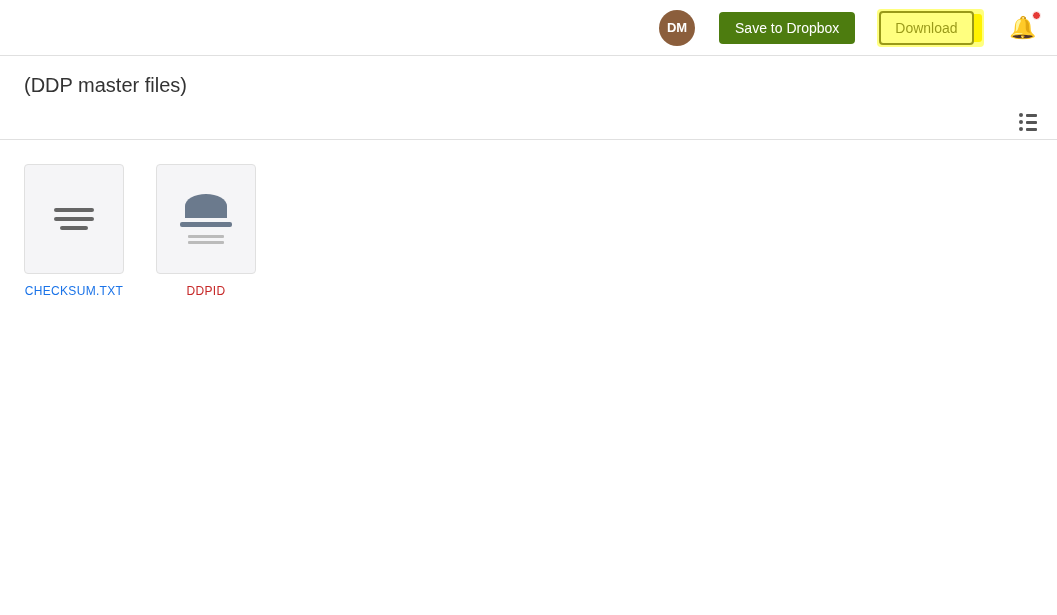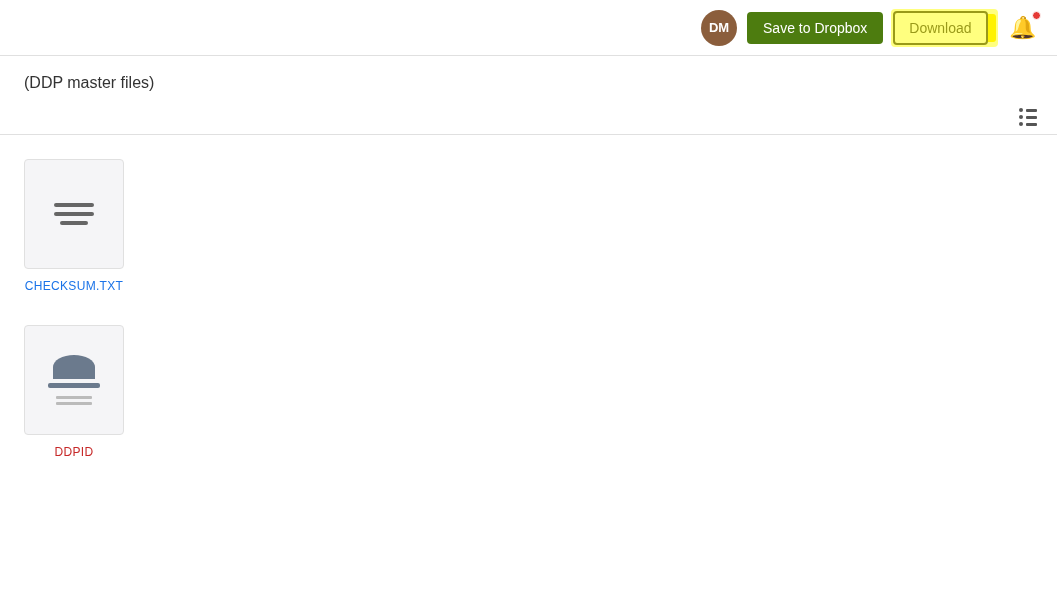--- a/index.html
+++ b/index.html
@@ -18,21 +18,21 @@
     }
 
     
     .header {
       display: flex;
       align-items: center;
       justify-content: flex-end;
       padding: 8px 16px;
       border-bottom: 1px solid #e0e0e0;
       height: 56px;
-      gap: 10px;
+      gap: 24px;
     }
 
     .avatar {
       width: 36px;
       height: 36px;
       border-radius: 50%;
       background-color: #8B5E3C;
       color: #fff;
       display: flex;
       align-items: center;
@@ -120,21 +120,21 @@
       border-radius: 50%;
       border: 1.5px solid #fff;
     }
 
     
     .page-title-bar {
       padding: 18px 24px 8px 24px;
     }
 
     .page-title {
-      font-size: 16px;
+      font-size: 20px;
       color: #333;
       font-weight: 400;
     }
 
     
     .toolbar-row {
       display: flex;
       align-items: center;
       justify-content: flex-end;
       padding: 4px 16px 4px 24px;
@@ -154,21 +154,20 @@
 
     
     .files-area {
       padding: 24px 24px;
     }
 
     .files-grid {
       display: flex;
       gap: 32px;
       flex-wrap: wrap;
-      flex-direction: column;
     }
 
     .file-item {
       display: flex;
       flex-direction: column;
       align-items: center;
       cursor: pointer;
       width: 100px;
     }
 

